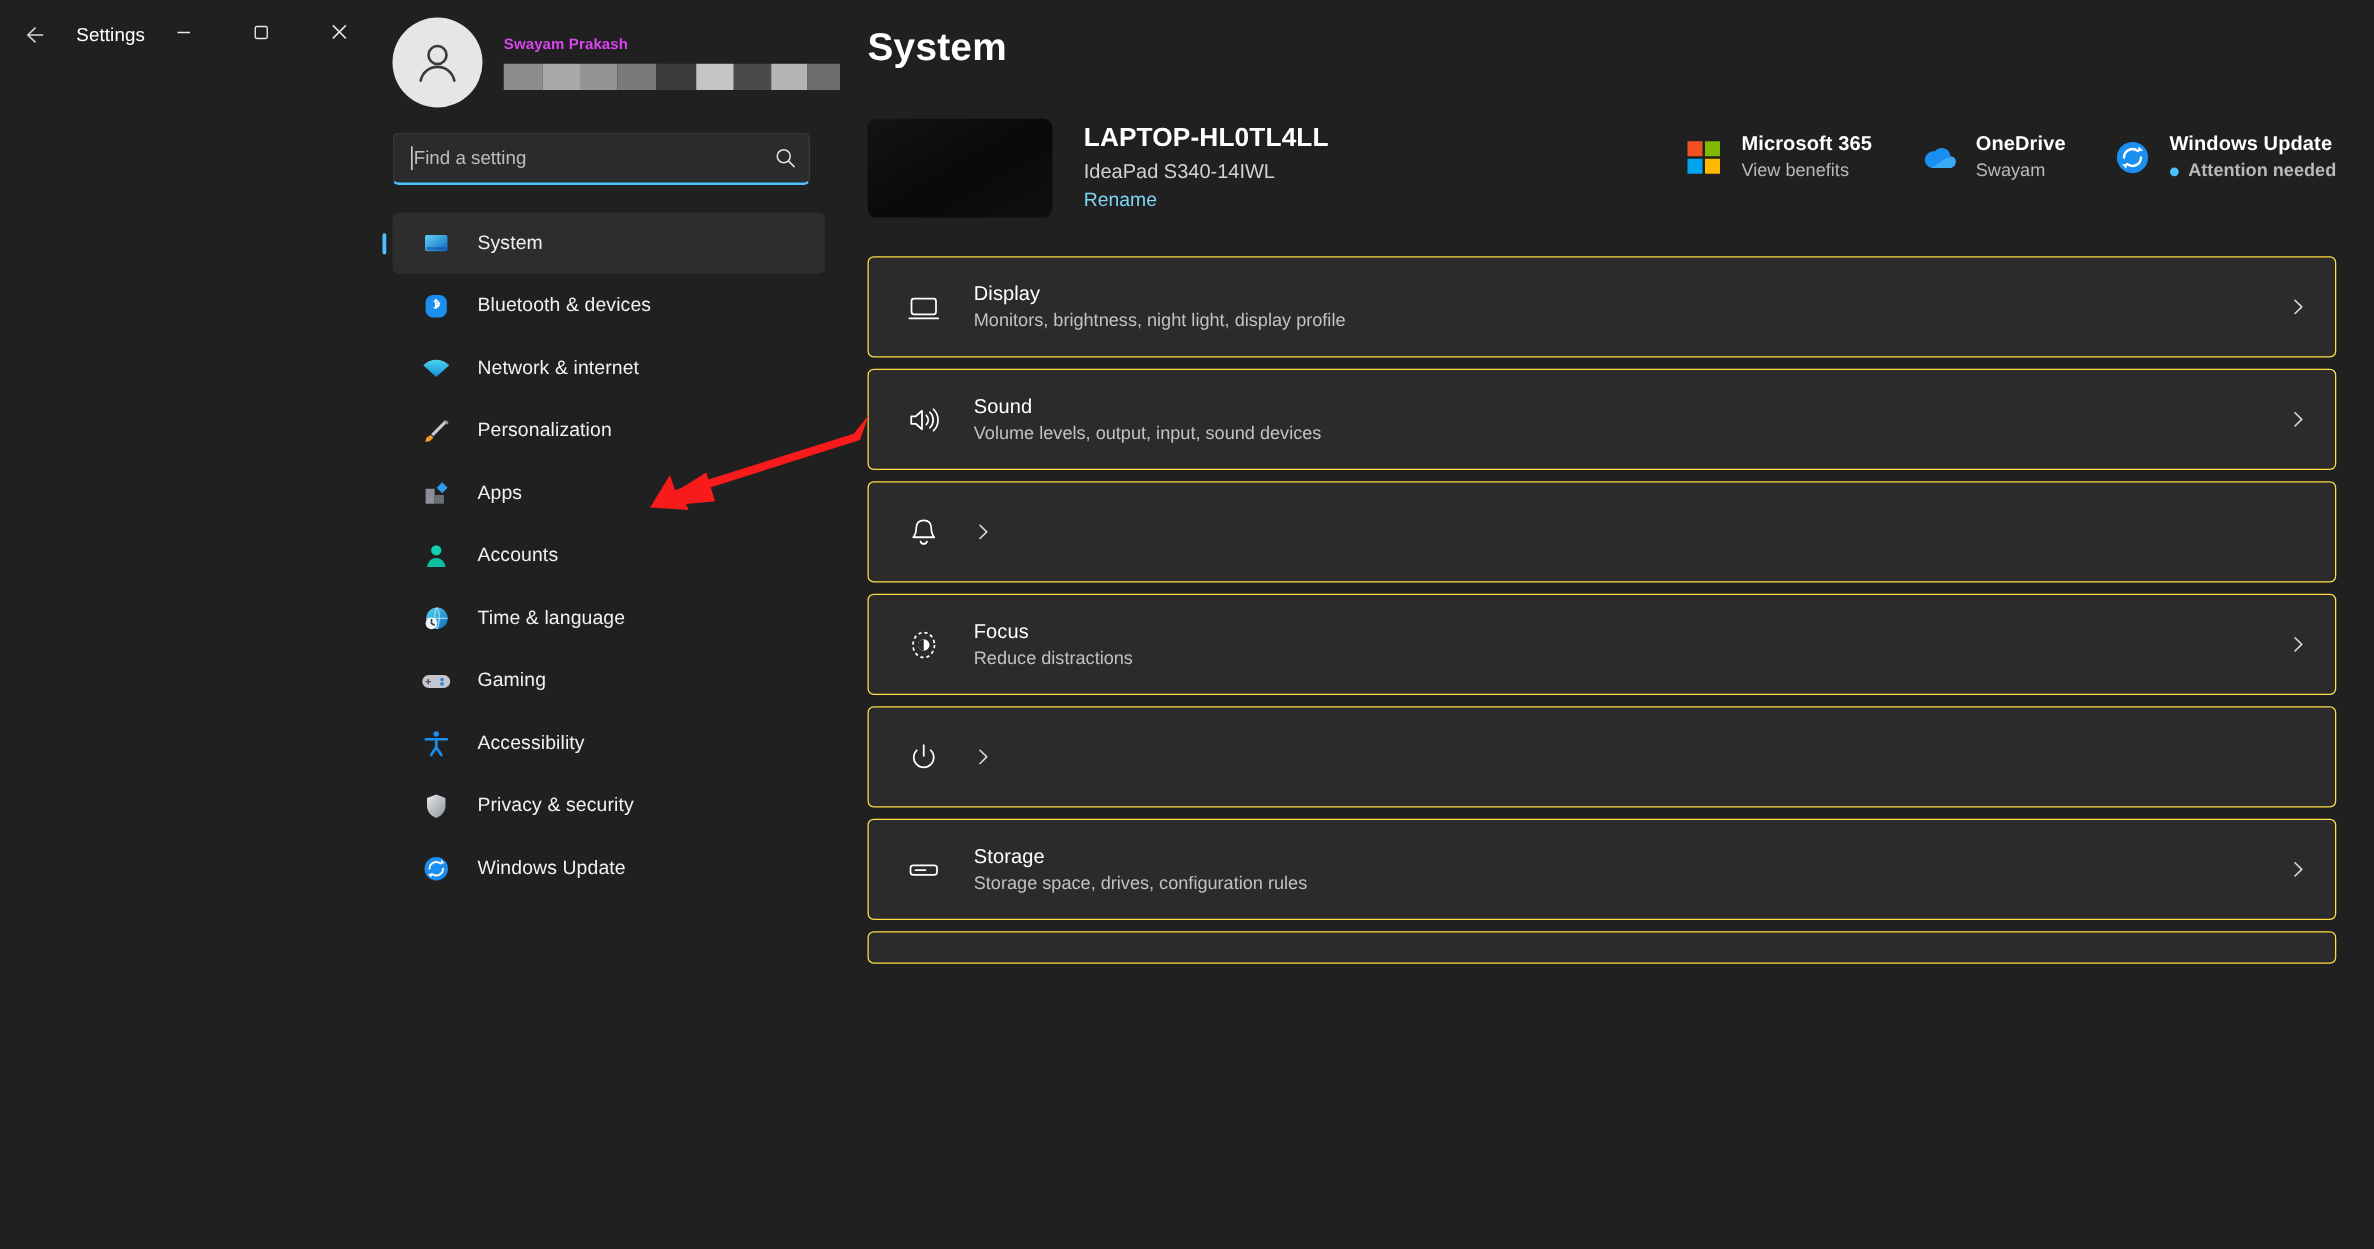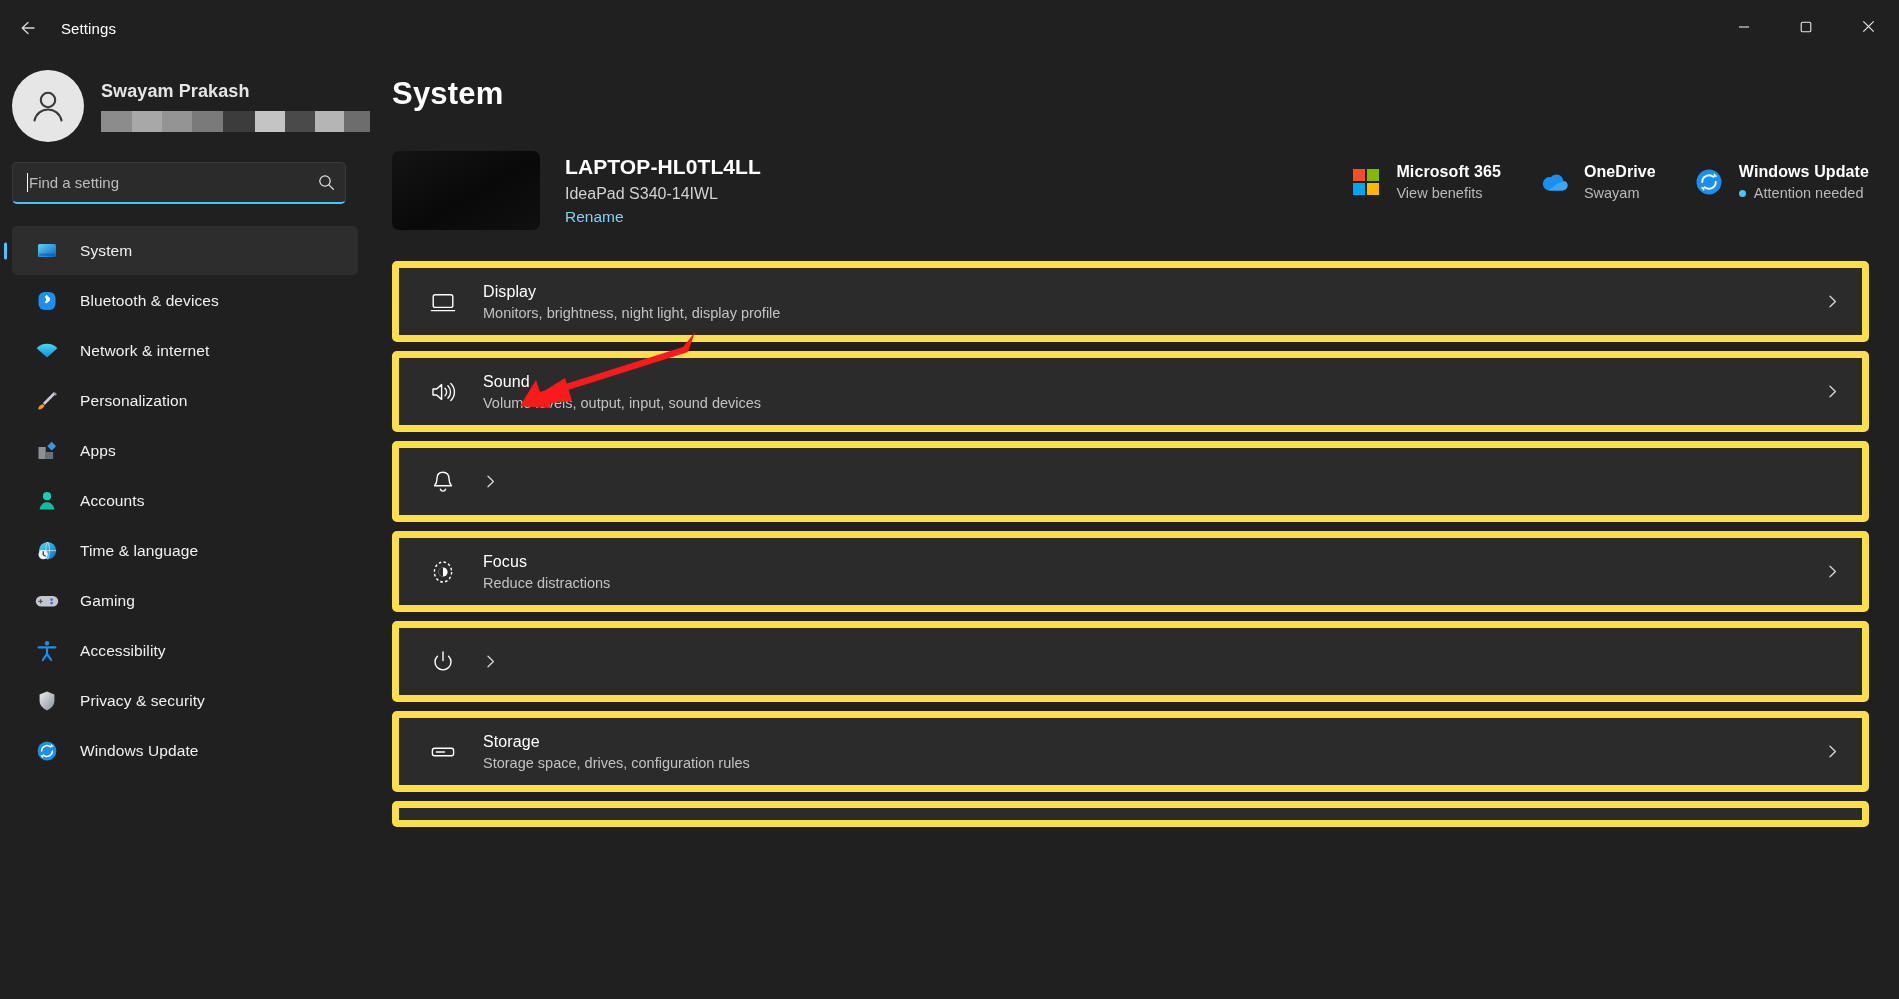--- a/index.html
+++ b/index.html
@@ -3,21 +3,21 @@
 <meta charset="utf-8">
 <style>
   * { margin:0; padding:0; box-sizing:border-box; }
   html,body { width:1899px; height:999px; overflow:hidden; }
   body {
     background:#202020;
     font-family:"Liberation Sans","DejaVu Sans",sans-serif;
     color:#ffffff;
     -webkit-font-smoothing:antialiased;
   }
-  .app { position:relative; width:1899px; height:999px; display:flex; flex-direction:column; }
+  .app { position:relative; width:1899px; height:999px; display:flex; flex-direction:row; }
 
   
   .titlebar {
     height:56px; flex:0 0 56px; display:flex; align-items:center;
     position:relative; z-index:5;
   }
   .back-btn {
     width:38px; height:34px; margin-left:8px; border-radius:5px;
     display:flex; align-items:center; justify-content:center;
     color:#d6d6d6;
@@ -38,21 +38,21 @@
     width:370px; flex:0 0 370px; padding:0 12px 0 0;
     display:flex; flex-direction:column;
   }
   .profile { display:flex; align-items:center; padding:14px 0 14px 12px; }
   .avatar {
     width:72px; height:72px; border-radius:50%; background:#e6e6e6;
     flex:0 0 72px; display:flex; align-items:center; justify-content:center;
   }
   .avatar svg { display:block; }
   .profile-text { margin-left:17px; }
-  .profile-name { font-size:18px; font-weight:bold; color:#e5e5e5; letter-spacing:.1px; }
+  .profile-name { font-size:12px; font-weight:bold; color:#d946ef; letter-spacing:.1px; }
   .redacted { display:flex; margin-top:9px; gap:0; }
   .redacted span { height:21px; display:block; }
 
   .search-wrap { padding:6px 12px 0 12px; position:relative; }
   .search-box {
     height:42px; background:#2b2b2b; border:1px solid #3b3b3b;
     border-bottom:2px solid #4cc2ff; border-radius:5px;
     display:flex; align-items:center; padding:0 10px 0 14px;
   }
   .search-caret {
@@ -101,21 +101,21 @@
   .ql-text { margin-left:15px; }
   .ql-title { font-size:16px; font-weight:bold; letter-spacing:.1px; }
   .ql-sub { font-size:14.5px; color:#b9b9b9; margin-top:4px; display:flex; align-items:center; }
   .status-dot {
     width:7px; height:7px; border-radius:50%; background:#4cc2ff;
     display:inline-block; margin-right:8px; flex:0 0 7px;
   }
 
   .settings-list { margin-top:31px; display:flex; flex-direction:column; gap:9px; }
   .setting-row {
-    background:#2b2b2b; border:7px solid #fde047; border-radius:5px;
+    background:#2b2b2b; border:1px solid #fde047; border-radius:5px;
     height:81px; display:flex; align-items:center; padding:0 22px 0 26px;
   }
   .row-icon {
     width:36px; flex:0 0 36px; height:36px; display:flex;
     align-items:center; justify-content:center; color:#ffffff; margin-right:22px;
   }
   .row-text { flex:1 1 auto; min-width:0; }
   .row-title { font-size:16px; color:#ffffff; letter-spacing:.1px; }
   .row-sub { font-size:14.5px; color:#c2c2c2; margin-top:4px; }
   .row-chevron { color:#d8d8d8; flex:0 0 auto; display:flex; }
@@ -396,21 +396,21 @@
               <svg width="30" height="30" viewBox="0 0 24 24">
                 <circle cx="12" cy="12" r="10" fill="#1b8ff0"></circle>
                 <path d="M6.6 12a5.4 5.4 0 018.9-4.1M17.4 12a5.4 5.4 0 01-8.9 4.1" stroke="#ffffff" stroke-width="1.5" fill="none" stroke-linecap="round"></path>
                 <path d="M15.9 4.8l-.4 3.2 3.2-.4M8.1 19.2l.4-3.2-3.2.4" fill="#ffffff"></path>
               </svg>
             </span>
             <span class="ql-text">
               <span class="ql-title">Windows Update</span>
               <span class="ql-sub">
                 <i class="status-dot"></i>
-                  <b style="font-weight:normal">Attention needed</b>
+                  <b style="font-weight:bold">Attention needed</b>
               </span>
             </span>
           </div>
 
         </div>
       </div>
 
       <div class="settings-list">
 
         <div class="setting-row">

